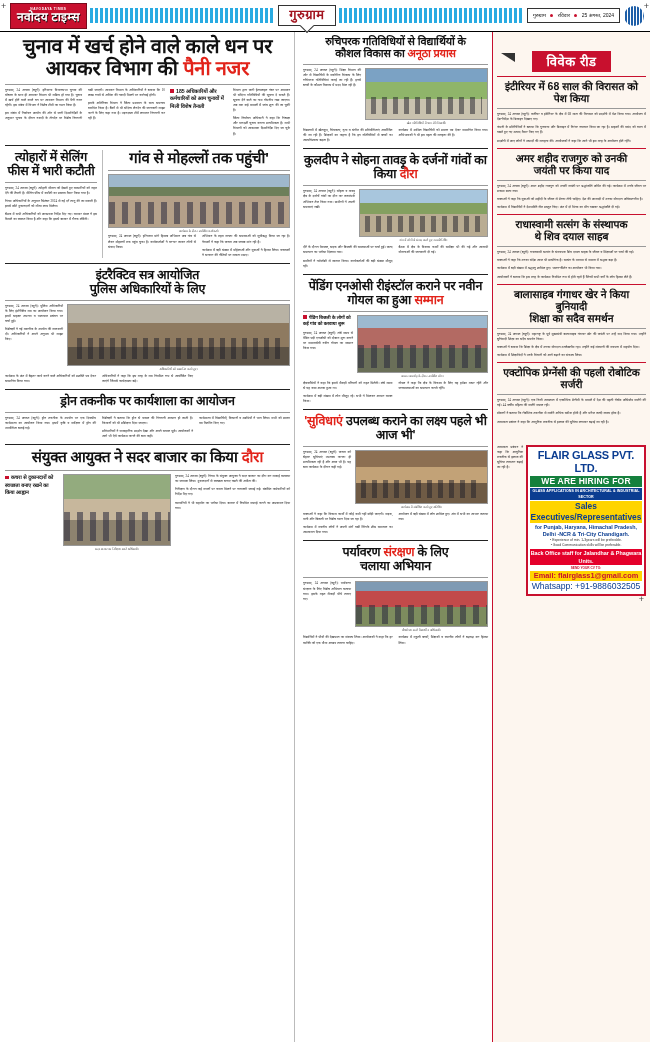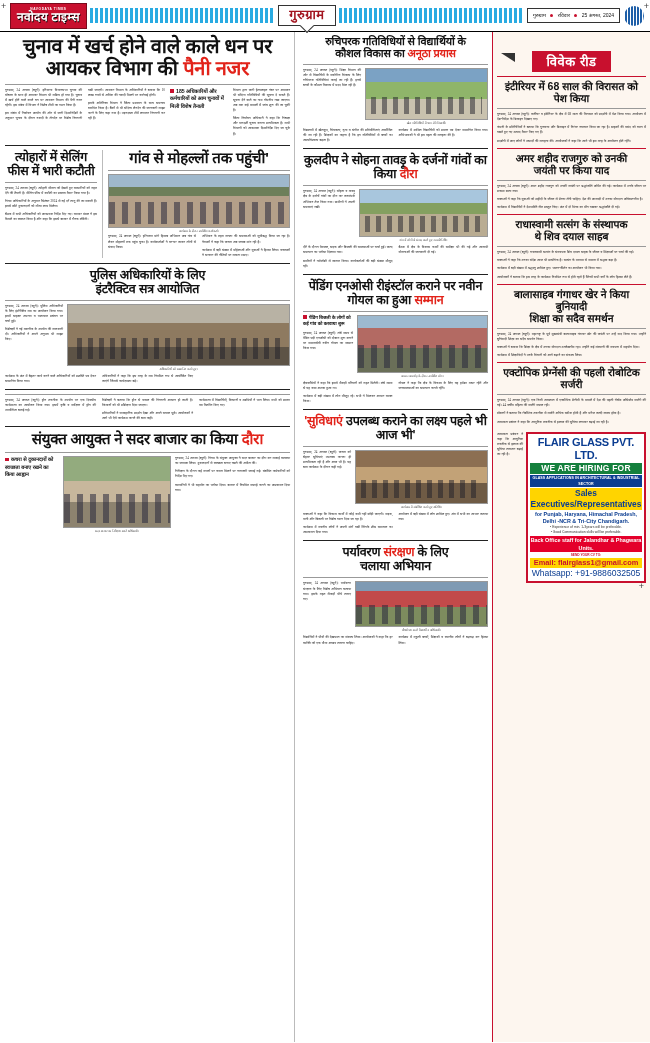--- a/index.html
+++ b/index.html
@@ -188,22 +188,22 @@
             <p>गुरुग्राम, 24 अगस्त (ब्यूरो): हरियाणा मांगे हिसाब अभियान अब गांव से लेकर मोहल्लों तक पहुंच चुका है। कार्यकर्ताओं ने घर-घर जाकर लोगों से संवाद किया।</p>
             <p>अभियान के तहत जनता की समस्याओं को सूचीबद्ध किया जा रहा है। नेताओं ने कहा कि जनता अब जवाब मांग रही है।</p>
             <p>कार्यक्रम में बड़ी संख्या में महिलाओं और युवाओं ने हिस्सा लिया। वक्ताओं ने सरकार की नीतियों पर सवाल उठाए।</p>
           </div>
         </div>
       </div>
 
       <div class="rule"></div>
 
       <div>
+        <div class="hl hl-md">इंटरैक्टिव सत्र आयोजित</div>
         <div class="hl hl-md">पुलिस अधिकारियों के लिए</div>
-        <div class="hl hl-md">इंटरैक्टिव सत्र आयोजित</div>
         <div class="rule-thin"></div>
         <div style="display:flex;gap:4px;">
           <div style="width:58px;">
             <div class="body">
               <p>गुरुग्राम, 24 अगस्त (ब्यूरो): पुलिस अधिकारियों के लिए इंटरैक्टिव सत्र का आयोजन किया गया। इसमें साइबर अपराध व यातायात प्रबंधन पर चर्चा हुई।</p>
               <p>विशेषज्ञों ने नई तकनीक के उपयोग की जानकारी दी। अधिकारियों ने अपने अनुभव भी साझा किए।</p>
             </div>
           </div>
           <div style="flex:1;">
             <div class="photo ph-award" style="height:60px;">
@@ -214,20 +214,21 @@
         </div>
         <div class="body cols3" style="margin-top:2px;">
           <p>कार्यक्रम के अंत में बेहतर कार्य करने वाले अधिकारियों को प्रशस्ति पत्र देकर सम्मानित किया गया।</p>
           <p>अधिकारियों ने कहा कि इस तरह के सत्र नियमित रूप से आयोजित किए जाएंगे जिससे कार्यक्षमता बढ़े।</p>
         </div>
       </div>
 
       <div class="rule"></div>
 
       <div>
+        <div class="hl hl-md">ड्रोन तकनीक पर कार्यशाला का आयोजन</div>
         <div class="rule-thin"></div>
         <div class="body cols3">
           <p>गुरुग्राम, 24 अगस्त (ब्यूरो): ड्रोन तकनीक के उपयोग पर एक दिवसीय कार्यशाला का आयोजन किया गया। इसमें कृषि व सर्वेक्षण में ड्रोन की उपयोगिता बताई गई।</p>
           <p>विशेषज्ञों ने बताया कि ड्रोन से फसल की निगरानी आसान हो जाती है। किसानों को भी प्रशिक्षण दिया जाएगा।</p>
           <p>प्रतिभागियों ने व्यावहारिक प्रदर्शन देखा और अपने सवाल पूछे। आयोजकों ने आगे भी ऐसे कार्यक्रम कराने की बात कही।</p>
           <p>कार्यशाला में विद्यार्थियों, किसानों व उद्यमियों ने भाग लिया। सभी को प्रमाण पत्र वितरित किए गए।</p>
         </div>
       </div>
 
       <div class="rule"></div>
@@ -462,21 +463,21 @@
       <div>
         <div class="rhead">एक्टोपिक प्रेग्नेंसी की पहली रोबोटिक सर्जरी</div>
         <div class="rule-thin"></div>
         <div class="body">
           <p>गुरुग्राम, 24 अगस्त (ब्यूरो): एक निजी अस्पताल में एक्टोपिक प्रेग्नेंसी के मामले में देश की पहली रोबोट असिस्टेड सर्जरी की गई। 44 वर्षीय महिला की सर्जरी सफल रही।</p>
           <p>डॉक्टरों ने बताया कि रोबोटिक तकनीक से सर्जरी अधिक सटीक होती है और मरीज जल्दी स्वस्थ होता है।</p>
           <p>अस्पताल प्रबंधन ने कहा कि आधुनिक तकनीक से इलाज की सुविधा लगातार बढ़ाई जा रही है।</p>
         </div>
       </div>
 
-      <div style="display:flex;gap:3px;margin-top:7px;">
+      <div style="display:flex;gap:3px;margin-top:20px;">
         <div style="width:26px;" class="body">
           <p>अस्पताल प्रबंधन ने कहा कि आधुनिक तकनीक से इलाज की सुविधा लगातार बढ़ाई जा रही है।</p>
         </div>
         <div class="ad" style="flex:1;">
           <div class="ad-t1">FLAIR GLASS PVT. LTD.</div>
           <div class="ad-t2">WE ARE HIRING FOR</div>
           <div class="ad-t3">GLASS APPLICATIONS IN ARCHITECTURAL &amp; INDUSTRIAL SECTOR</div>
           <div class="ad-t4">Sales Executives/Representatives</div>
           <div class="ad-t5">for Punjab, Haryana, Himachal Pradesh, Delhi -NCR &amp; Tri-City Chandigarh.</div>
           <div class="ad-t6">• <span>Experience of min. 1-3years will be preferable.</span></div>

